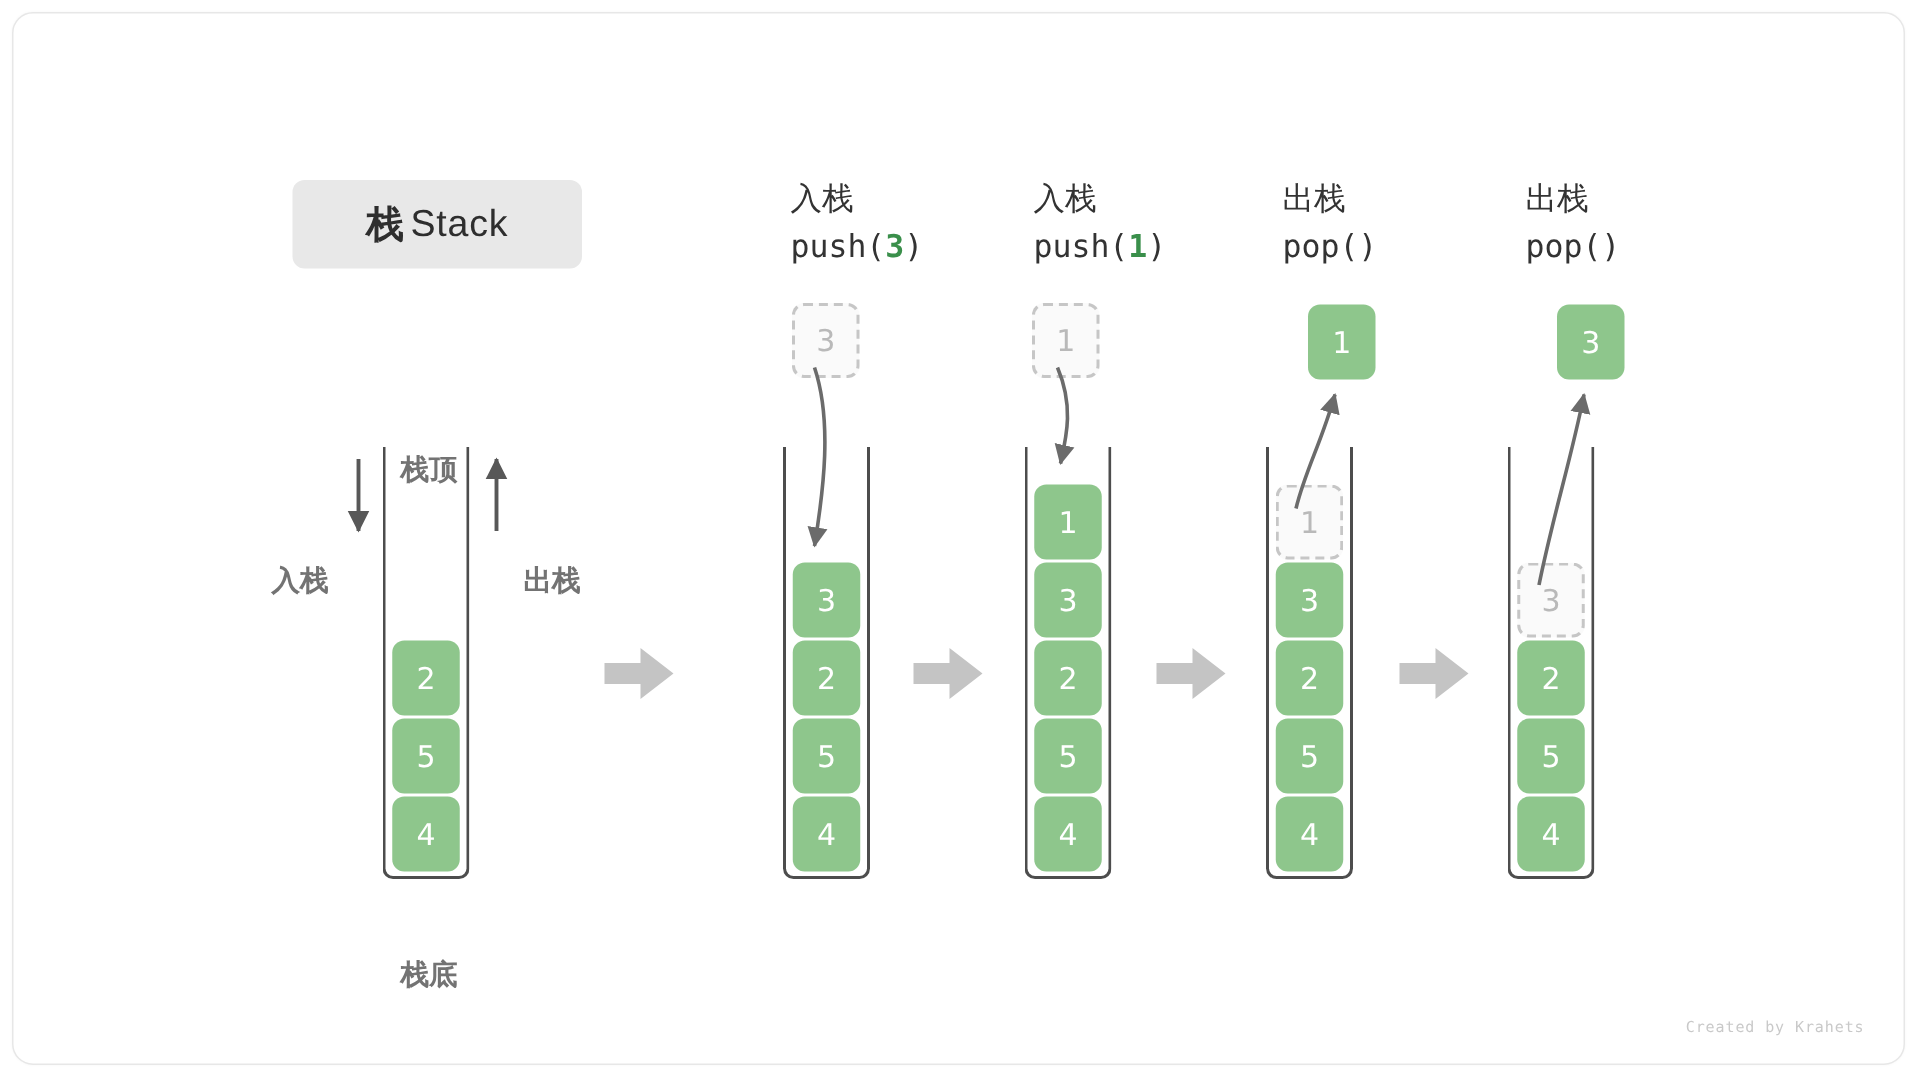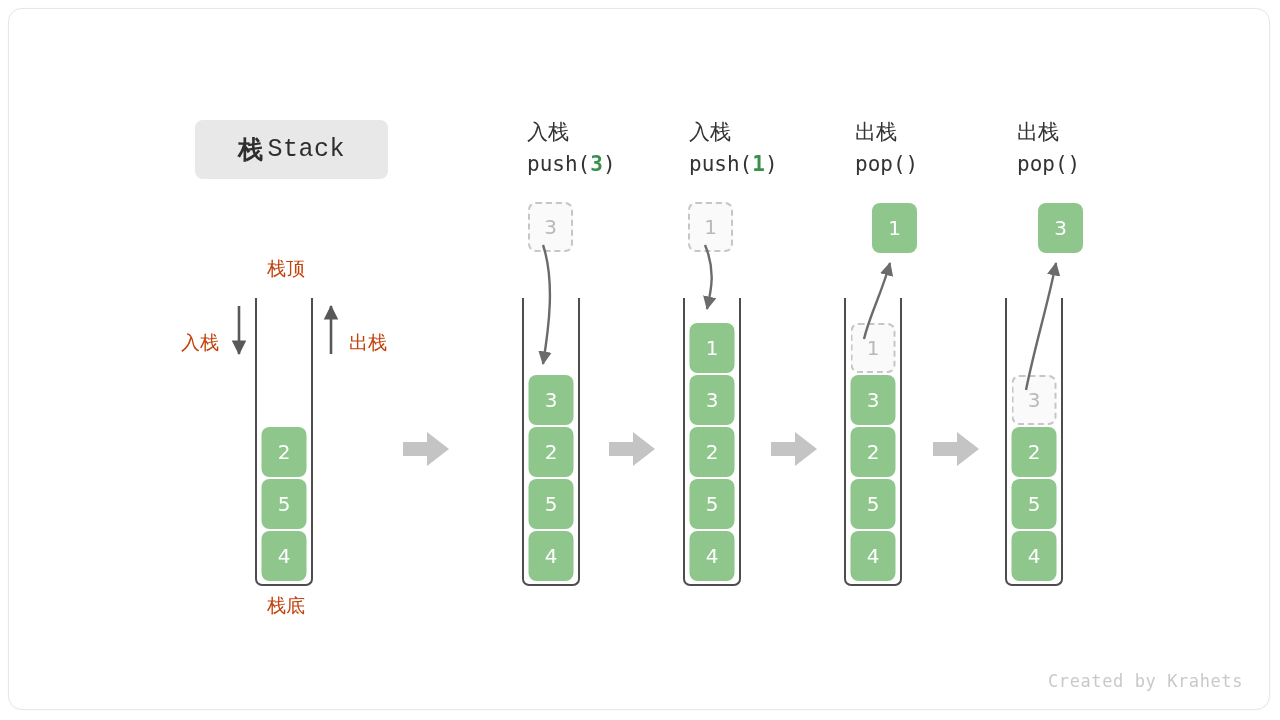--- a/index.html
+++ b/index.html
@@ -41,32 +41,33 @@
     justify-content: center;
     font-size: 25px;
     color: #2e2e2e;
     letter-spacing: 0.5px;
   }
   .title-badge .cn {
     font-weight: bold;
     font-family: "DejaVu Sans", sans-serif;
   }
   .title-badge .en {
-    font-family: Liberation Mono, monospace;
+    font-family: Liberation Sans, sans-serif;
     font-weight: normal;
     margin-left: 4px;
   }
 
   
   .cn-bold {
     position: absolute;
-    font-weight: normal;
+    font-weight: bold;
     font-size: 19px;
-    color: #c2410c;
+    color: #737373;
     white-space: nowrap;
+    margin-top: 44px;
   }
 
   .op-label {
     position: absolute;
     font-size: 21px;
     color: #333333;
     line-height: 1.5;
     white-space: nowrap;
     text-align: left;
   }
@@ -157,21 +158,21 @@
     height: 702px;
     pointer-events: none;
   }
 
   
   .footer {
     position: absolute;
     right: 26px;
     bottom: 18px;
     font-family: "DejaVu Sans Mono", monospace;
-    font-size: 17px;
+    font-size: 10px;
     color: #c9c9c9;
     letter-spacing: 0.6px;
   }
 </style>
 </head>
 <body>
 
 <div class="card">
 
   <div class="title-badge">

